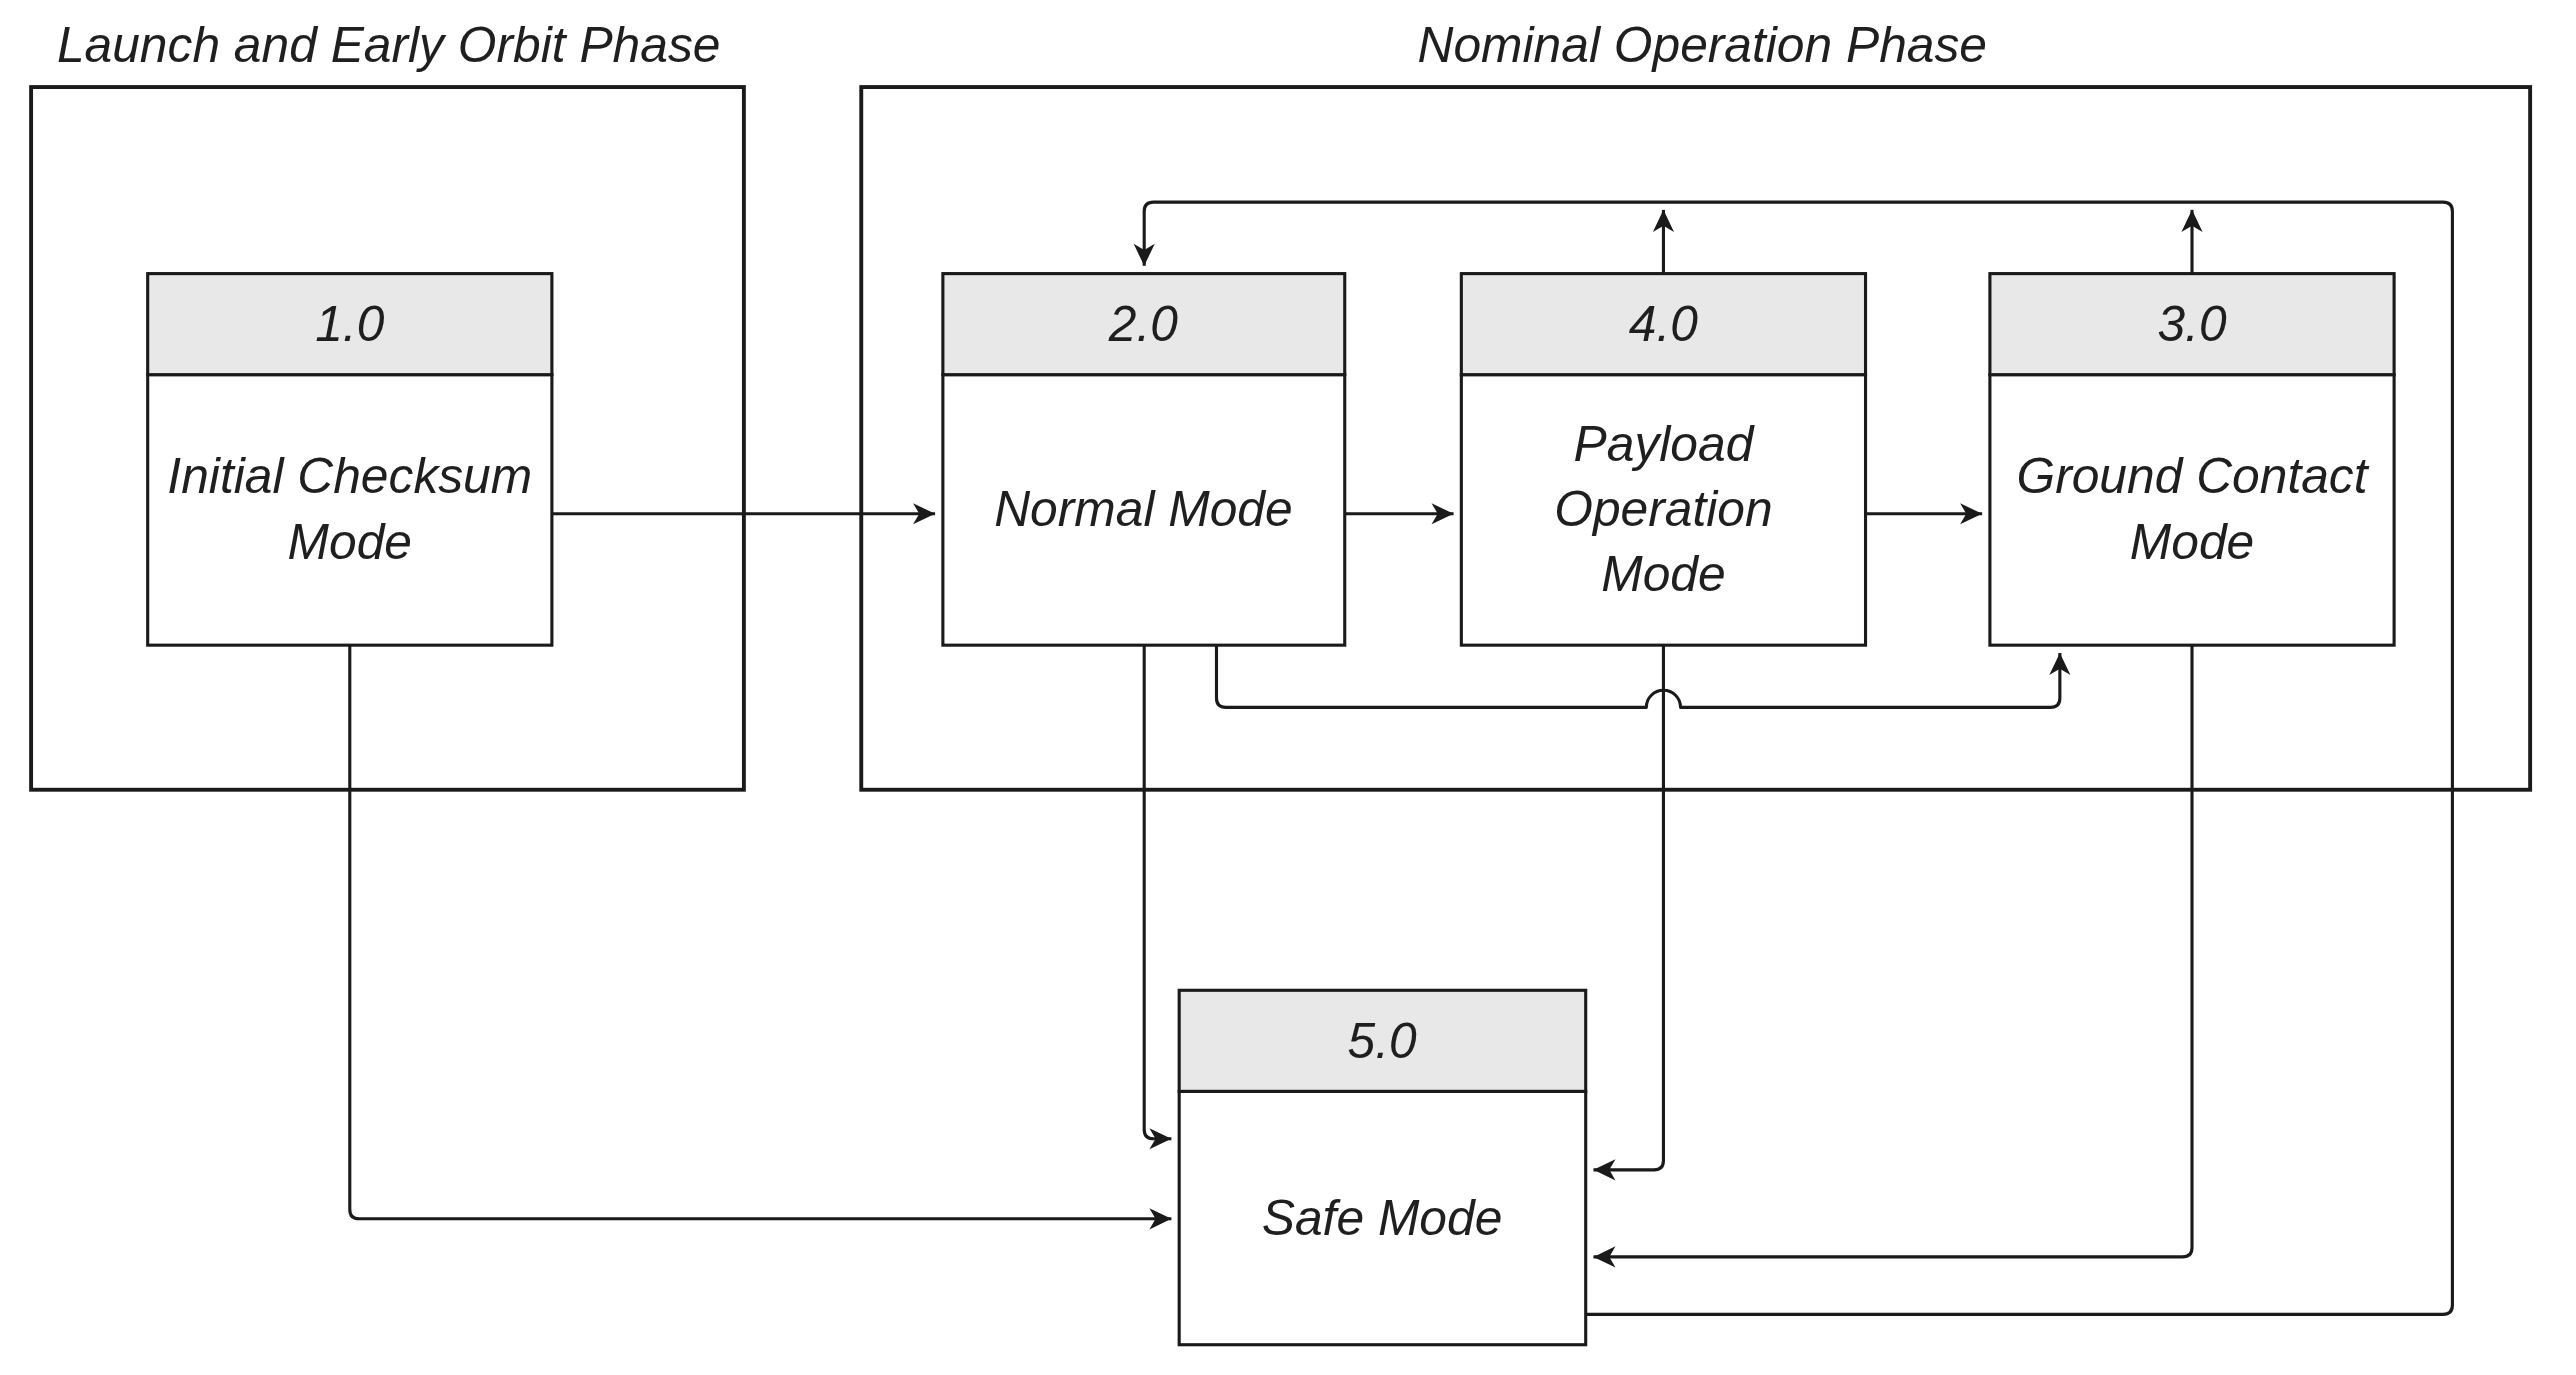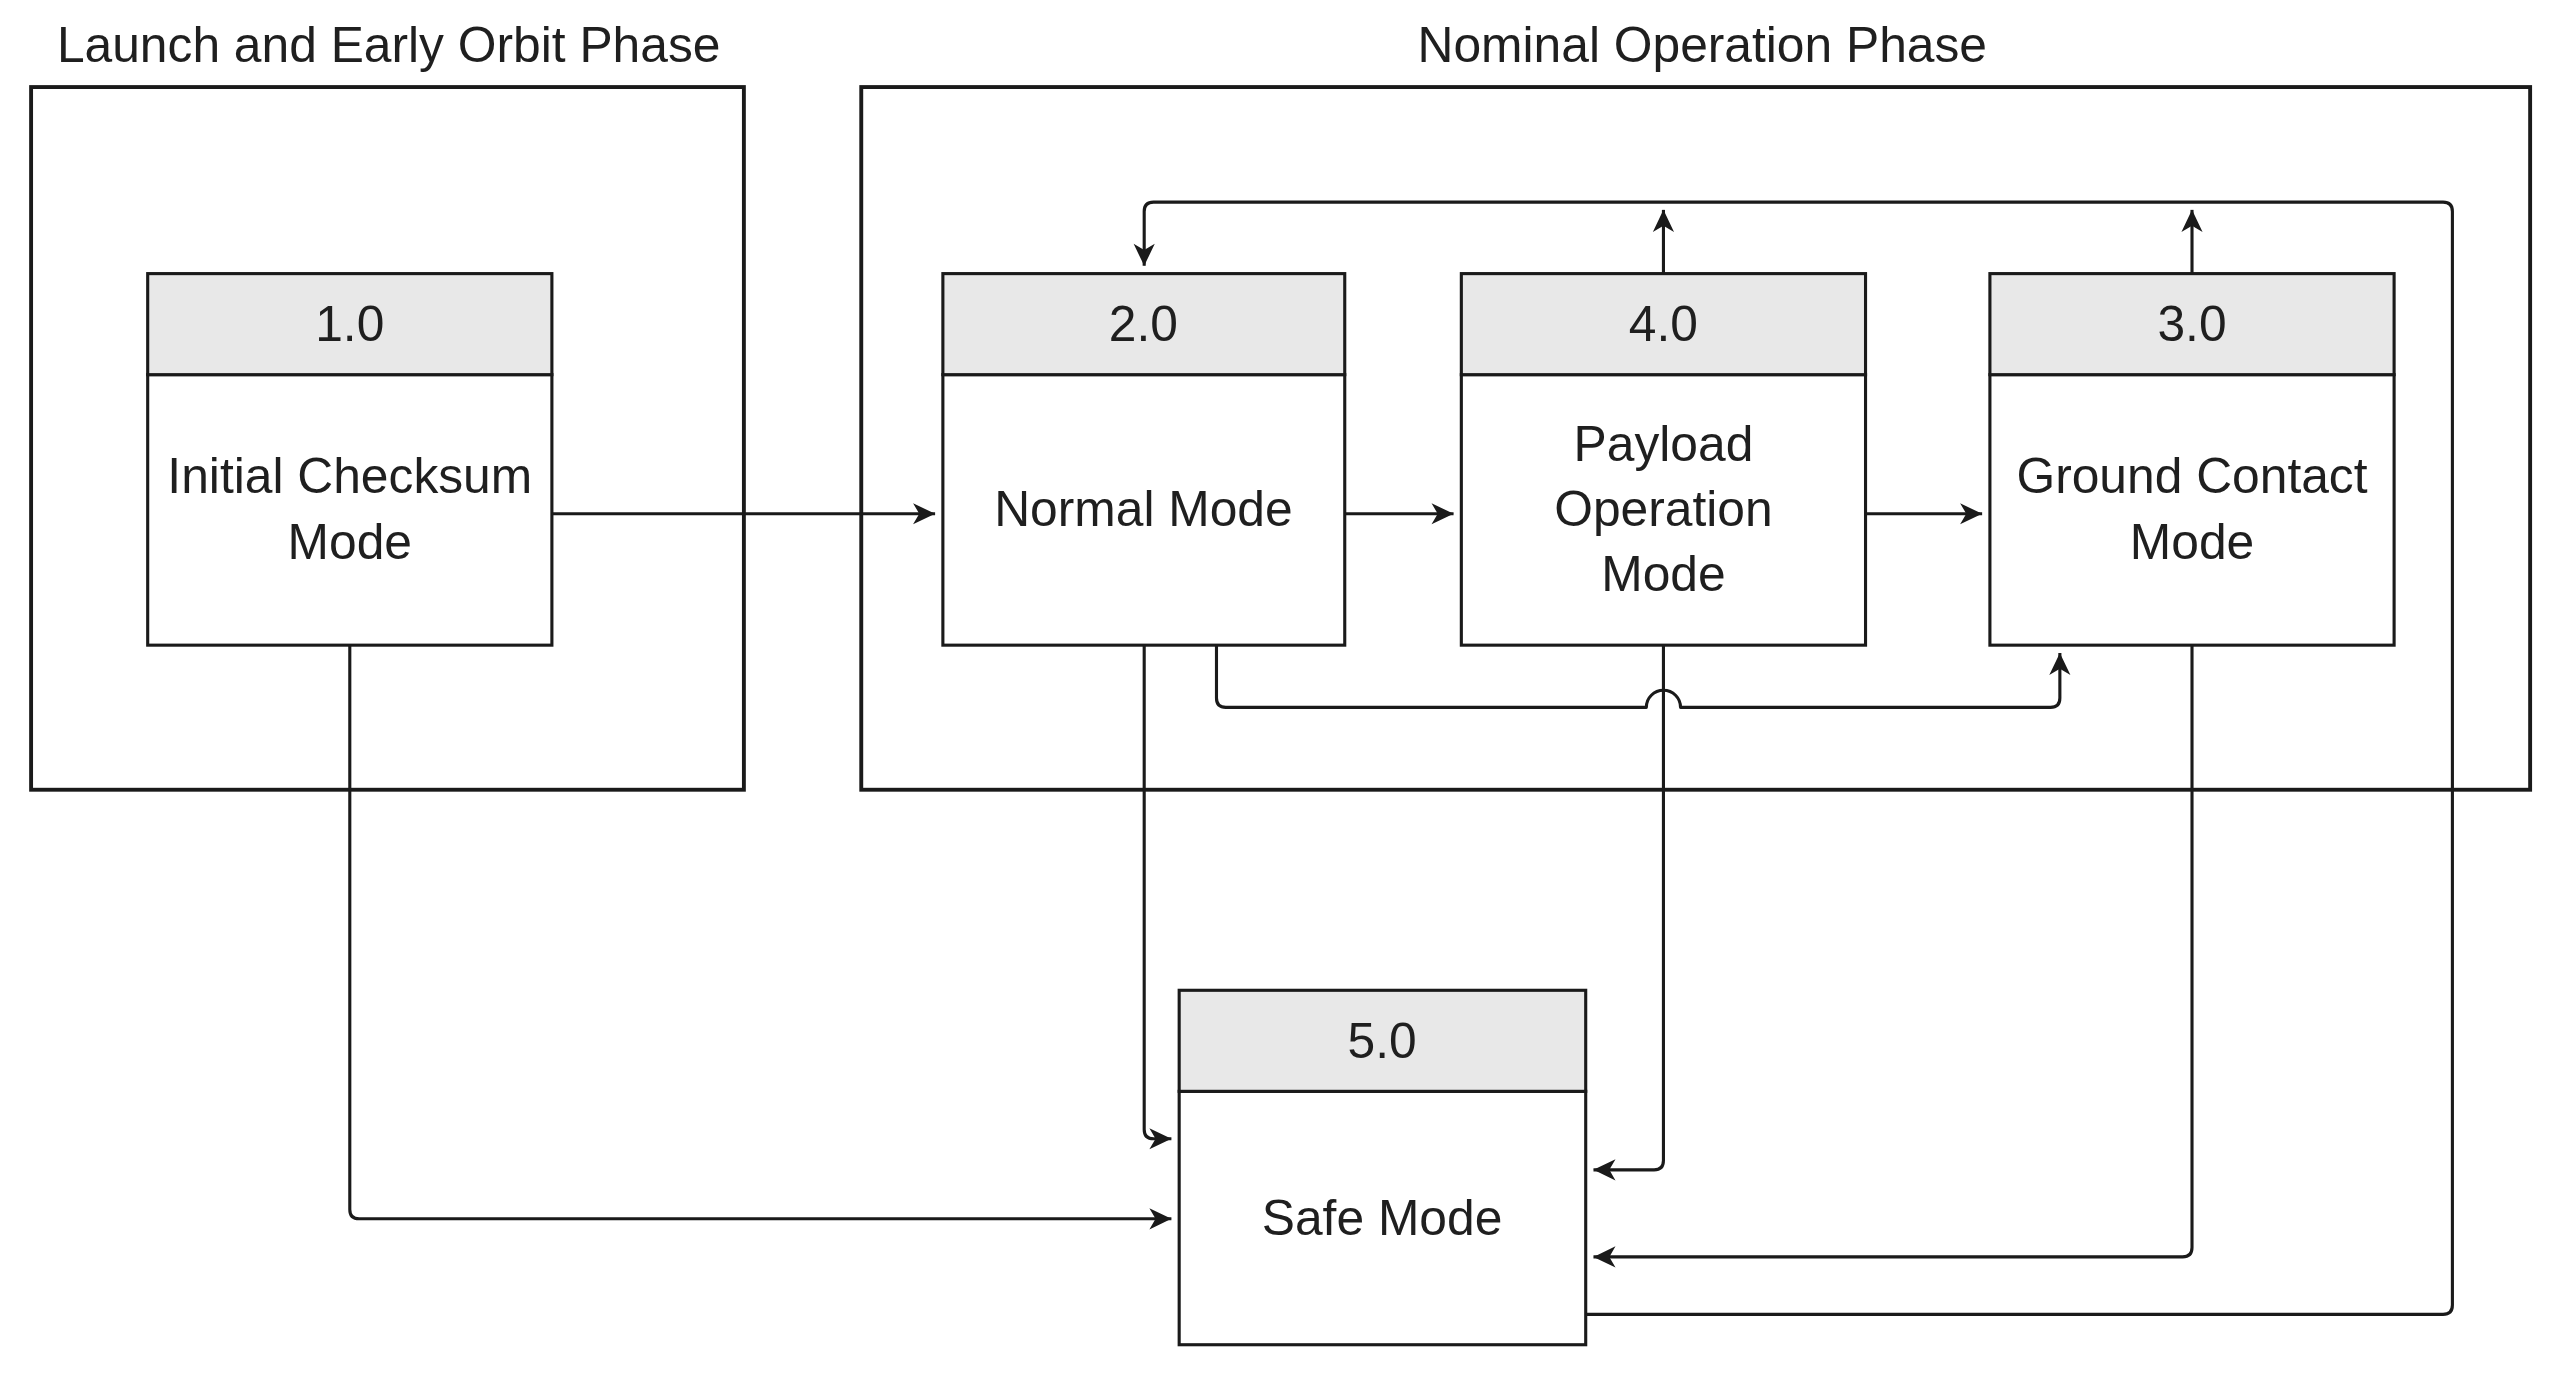--- a/index.html
+++ b/index.html
@@ -3,21 +3,21 @@
 <meta charset="utf-8">
 <style>
   :root{
     --line:#1a1a1a;
     --header-fill:#e8e8e8;
     --body-fill:#ffffff;
     --bg:#ffffff;
     --text:#1f1f1f;
   }
   html,body{margin:0;padding:0;background:var(--bg);}
-  .diagram-wrap{width:100%;background:var(--bg);}
+  .diagram-wrap{width:100%;background:var(--bg);font-style:italic;}
   svg{display:block;width:100%;height:auto;background:var(--bg);}
   .phase-container{fill:var(--bg);stroke:var(--line);stroke-width:5;}
   .phase-title{font-family:"Liberation Sans",sans-serif;font-size:64px;fill:var(--text);text-anchor:middle;}
   .box-header{fill:var(--header-fill);stroke:var(--line);stroke-width:4;}
   .box-body{fill:var(--body-fill);stroke:var(--line);stroke-width:4;}
   .box-id{font-family:"Liberation Sans",sans-serif;font-size:64px;fill:var(--text);text-anchor:middle;}
   .box-label{font-family:"Liberation Sans",sans-serif;font-size:64px;fill:var(--text);text-anchor:middle;}
   .conn{fill:none;stroke:var(--line);stroke-width:4;stroke-linejoin:round;stroke-linecap:butt;}
   .arrowhead{fill:var(--line);}
   text{dominant-baseline:central;}

